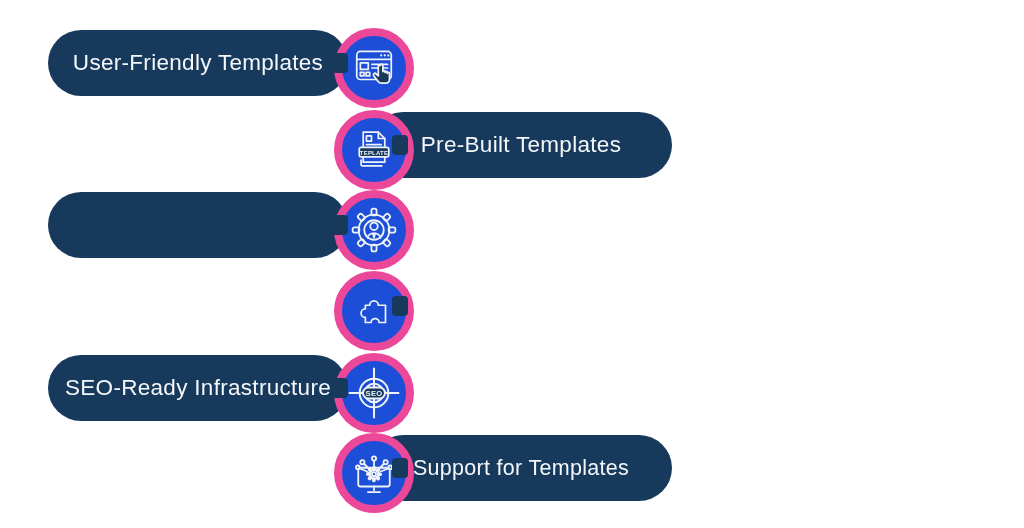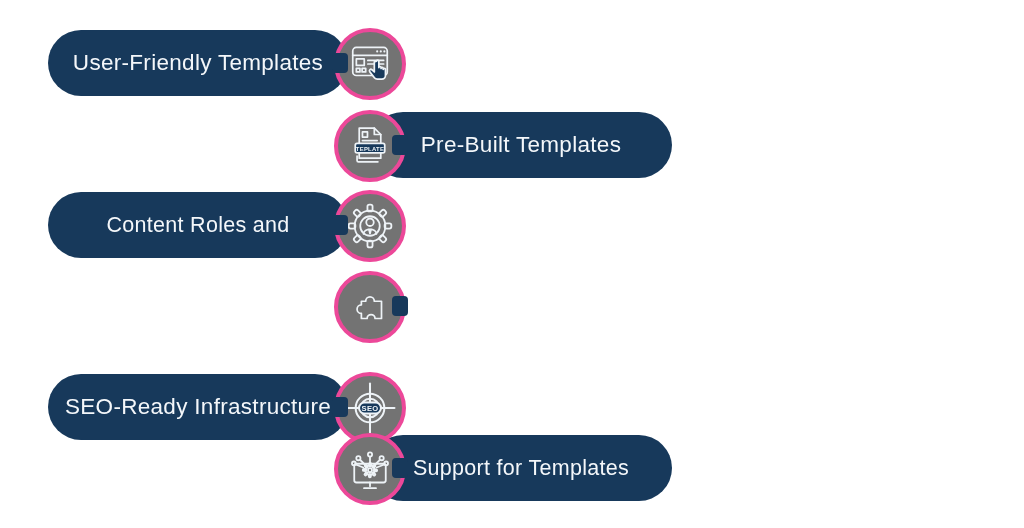--- a/index.html
+++ b/index.html
@@ -10,21 +10,21 @@
   .row{position:absolute;left:0;width:1024px;height:70px;}
   .pill{
     position:absolute;top:2px;height:66px;background:#17395b;border-radius:34px;
     display:flex;flex-direction:column;justify-content:center;align-items:center;
     color:#f4f7fa;text-align:center;z-index:1;
   }
   .pill .line{display:block;font-size:21.5px;line-height:26px;letter-spacing:.3px;}
   .pill.single .line{font-size:22.5px;}
   .circle{
     position:absolute;top:0;width:64px;height:64px;border-radius:50%;
-    background:#737373;border:4px solid #ec4899;box-sizing:content-box;
+    background:#1d4ed8;border:8px solid #ec4899;box-sizing:content-box;
     display:flex;align-items:center;justify-content:center;z-index:2;
   }
   .neck{
     position:absolute;top:25px;width:16px;height:20px;background:#17395b;
     border-radius:4px;z-index:3;
   }
   
   .row.left  .pill  {left:48px;width:300px;}
   .row.left  .circle{left:334px;}
   .row.left  .neck  {left:332px;}
@@ -78,21 +78,20 @@
       </svg>
     </div>
     <div class="neck"></div>
     <div class="pill single">
       <span class="line">Pre-Built Templates</span>
     </div>
   </div>
 
   <div class="row left" style="top:190px">
     <div class="pill">
-      <span class="line">Content Roles and</span>
     </div>
     <div class="neck"></div>
     <div class="circle">
       <svg class="icon-svg" width="48" height="48" viewBox="0 0 64 64">
         <g class="stroked">
           <rect x="28.6" y="3.5" width="6.8" height="9" rx="2.6"></rect>
           <rect x="28.6" y="3.5" width="6.8" height="9" rx="2.6" transform="rotate(45 32 32)"></rect>
           <rect x="28.6" y="3.5" width="6.8" height="9" rx="2.6" transform="rotate(90 32 32)"></rect>
           <rect x="28.6" y="3.5" width="6.8" height="9" rx="2.6" transform="rotate(135 32 32)"></rect>
           <rect x="28.6" y="3.5" width="6.8" height="9" rx="2.6" transform="rotate(180 32 32)"></rect>
@@ -111,21 +110,21 @@
 
   <div class="row right" style="top:271px">
     <div class="circle">
       <svg class="icon-svg" width="46" height="46" viewBox="0 0 64 64">
         <path class="stroked" d="M20 24 h6 a6 6 0 1 1 12 0 h10 v24 h-9 a5.5 5.5 0 1 0 -11 0 h-8 v-7 a6 6 0 1 1 0 -12 z"></path>
       </svg>
     </div>
     <div class="neck"></div>
   </div>
 
-  <div class="row left" style="top:372px">
+  <div class="row left" style="top:353px">
     <div class="pill single">
       <span class="line">SEO-Ready Infrastructure</span>
     </div>
     <div class="neck"></div>
     <div class="circle">
       <svg class="icon-svg" width="54" height="54" viewBox="0 0 64 64">
         <line class="stroked" x1="32" y1="3" x2="32" y2="61"></line>
         <line class="stroked" x1="3" y1="32" x2="61" y2="32"></line>
         <circle class="stroked" cx="32" cy="32" r="17"></circle>
         <circle class="stroked" cx="32" cy="32" r="11"></circle>

